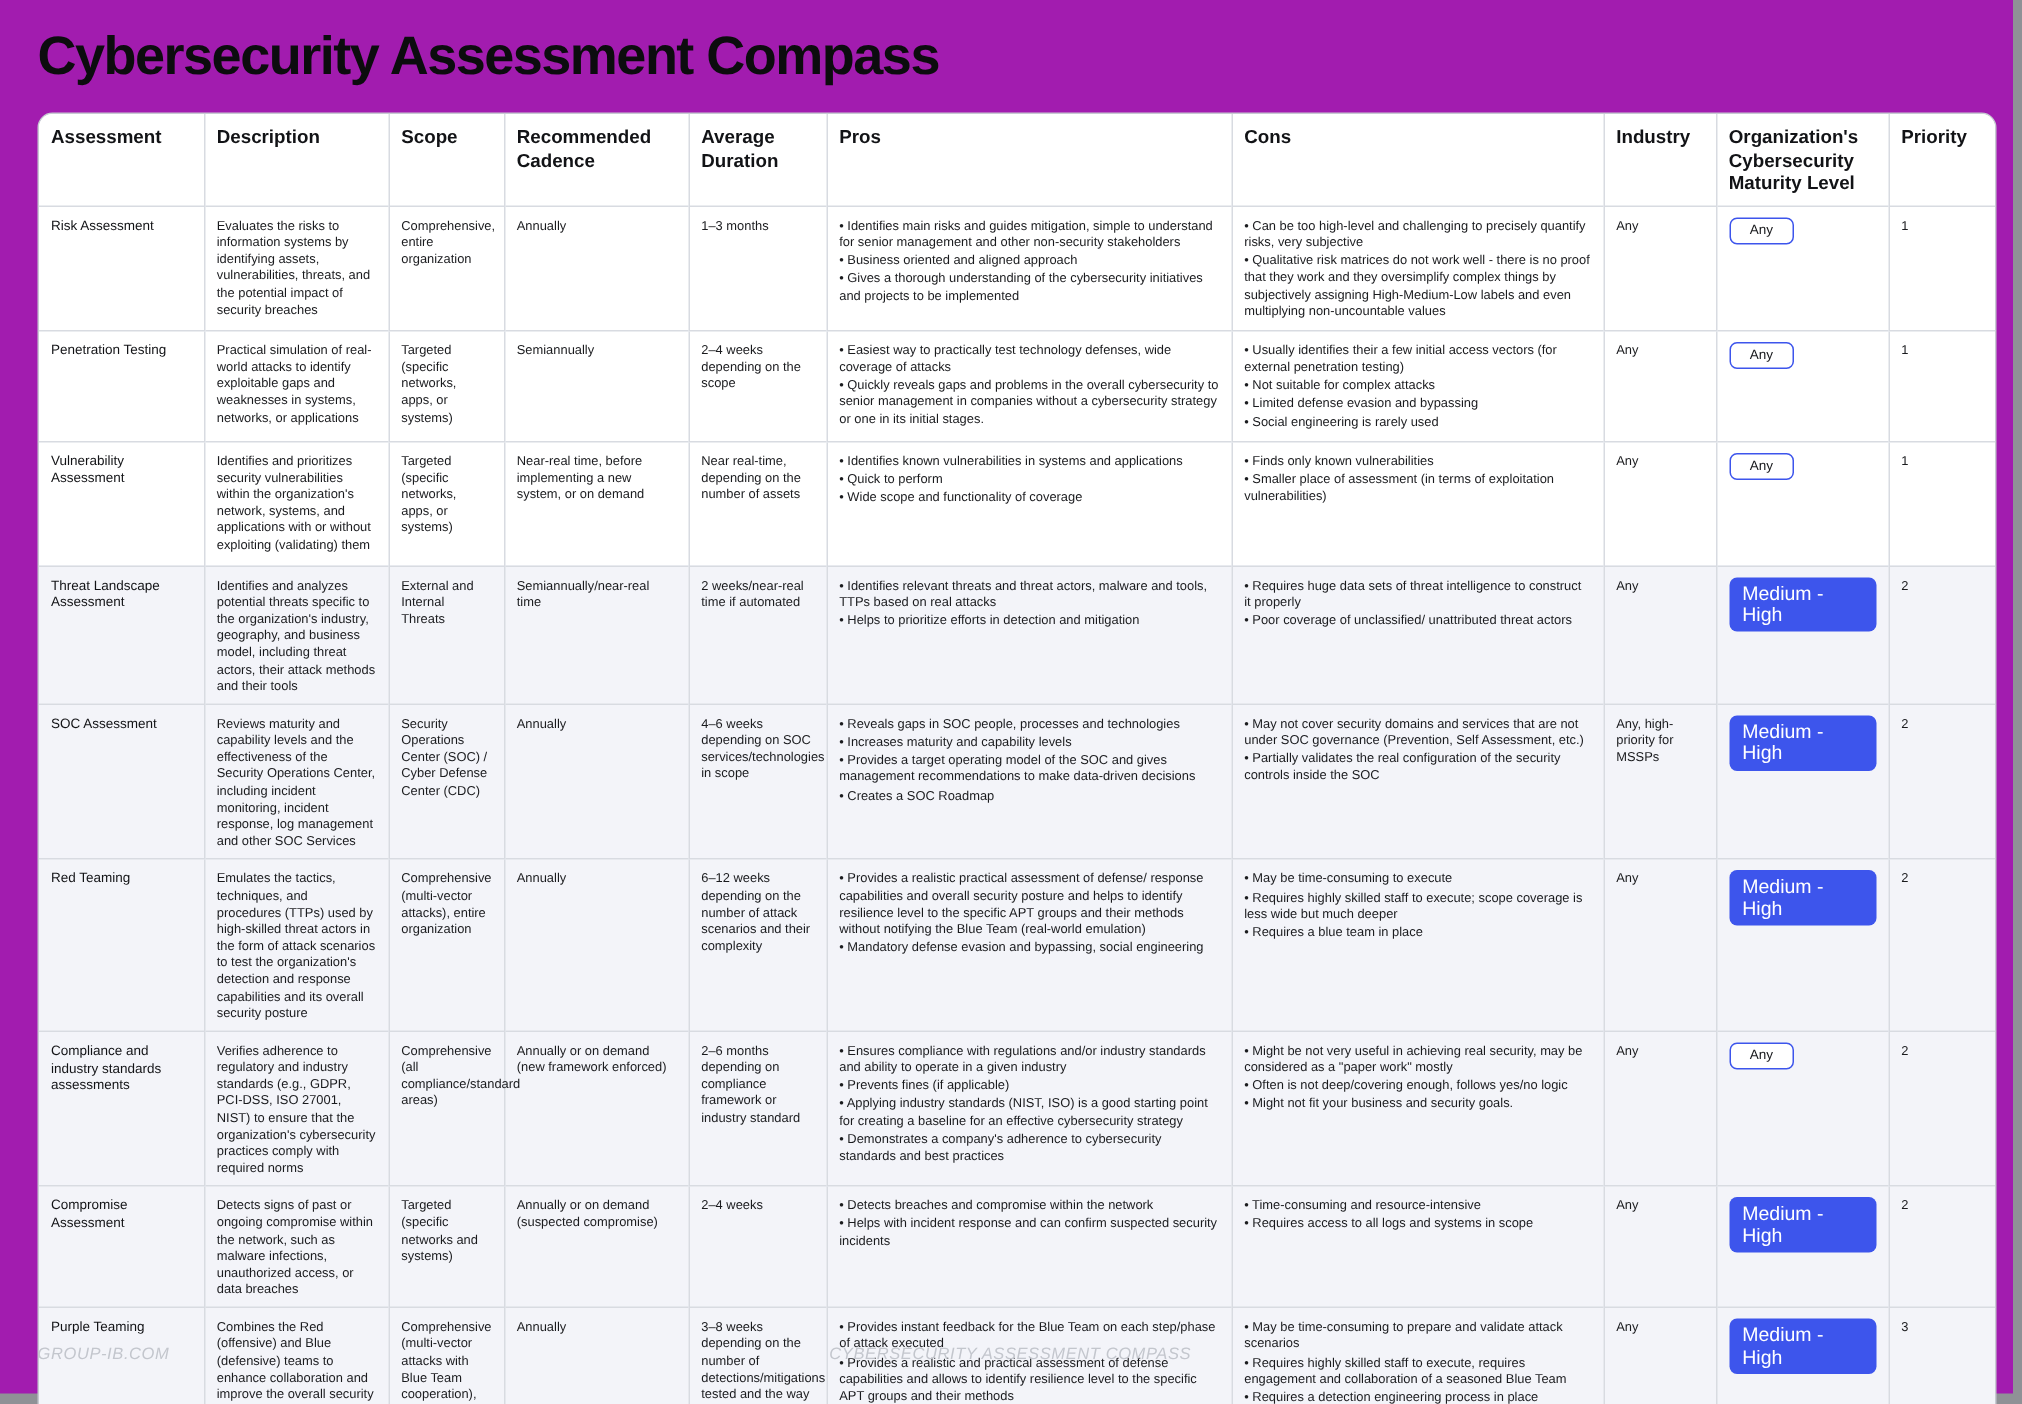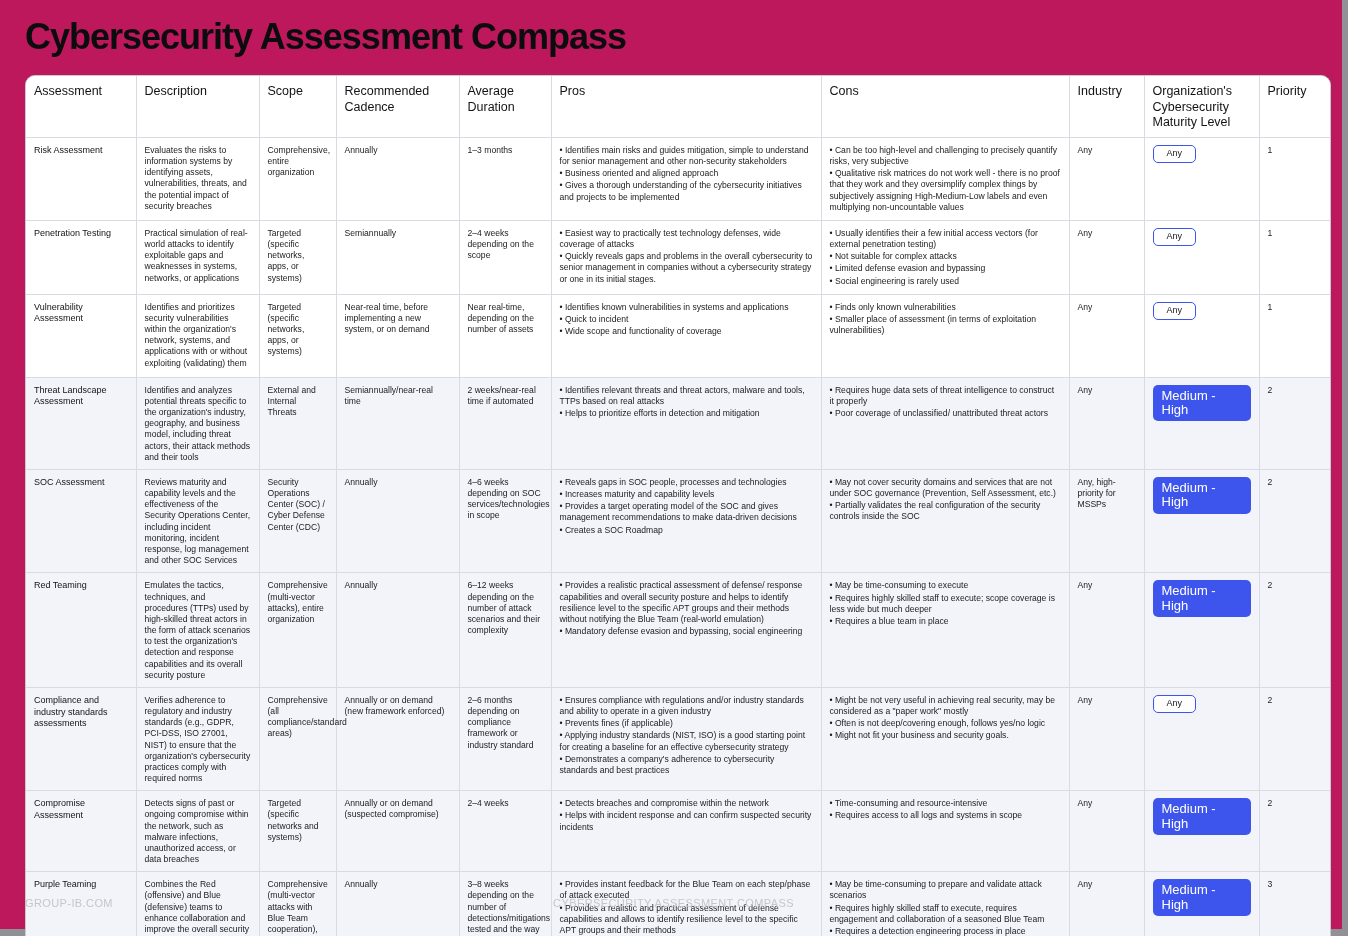--- a/index.html
+++ b/index.html
@@ -6,34 +6,34 @@
   html,body { margin:0; padding:0; }
   body {
     background:#8f9196;
     font-family:"Liberation Sans", sans-serif;
     width:1348px; height:936px; overflow:hidden;
   }
   .viewport { width:1348px; height:936px; background:#8f9196; position:relative; }
   .page {
     position:absolute; left:0; top:0;
     width:1342px; height:929px;
-    background:#be185d;
+    background:#a21caf;
   }
   .page-title {
     position:absolute; left:25px; top:16px;
     font-size:36px; font-weight:600; letter-spacing:-1px; color:#0c0c0e;
   }
   .table-wrap {
     position:absolute; left:25px; top:75px; width:1306px;
     border:1px solid #c7cad2; border-radius:10px; overflow:hidden;
     background:#fff;
   }
   table { border-collapse:collapse; table-layout:fixed; width:100%; }
   th {
-    font-size:12.5px; font-weight:400; color:#121316; text-align:left;
+    font-size:12.5px; font-weight:700; color:#121316; text-align:left;
     vertical-align:top; padding:8px 8px 6px 8px; height:57px;
     background:#ffffff; line-height:1.25;
   }
   td {
     font-size:8.6px; line-height:1.3; color:#1a1b1e;
     vertical-align:top; padding:7px 8px 6px 8px;
   }
   th + th, td + td { border-left:1px solid #d8dbe1; }
   tbody tr td { border-top:1px solid #d8dbe1; }
   tr.tinted td { background:#f3f4f9; }
@@ -44,21 +44,21 @@
     border-radius:5px; background:#ffffff; color:#16171a; font-size:9px;
     line-height:1.1;
   }
   .badge-filled {
     display:inline-block; padding:4px 9px; border-radius:5px;
     background:#3d55ec; color:#ffffff; font-size:13px; line-height:1.1;
   }
   .footer {
     position:absolute; left:25px; top:897px; width:1297px;
     display:grid; grid-template-columns:1fr auto 1fr; align-items:center;
-    font-size:11px; letter-spacing:0.4px; color:#c3c6cd;
+    font-size:11px; letter-spacing:0.4px; color:#c3c6cd;font-style:italic;
   }
   .footer .center { text-align:center; }
   .footer .right { text-align:right; }
 </style>
 </head>
 <body>
 
 <div class="viewport">
   <div class="page">
 
@@ -133,21 +133,21 @@
               <td>1</td>
             </tr>
             <tr style="height: 83px;">
               <td class="cell-assessment">Vulnerability Assessment</td>
               <td>Identifies and prioritizes security vulnerabilities within the organization's network, systems, and applications with or without exploiting (validating) them</td>
               <td>Targeted (specific networks, apps, or systems)</td>
               <td>Near-real time, before implementing a new system, or on demand</td>
               <td>Near real-time, depending on the number of assets</td>
               <td>
                 <div class="bullet">• Identifies known vulnerabilities in systems and applications</div>
-                <div class="bullet">• Quick to incident</div>
+                <div class="bullet">• Quick to perform</div>
                 <div class="bullet">• Wide scope and functionality of coverage</div>
               </td>
               <td>
                 <div class="bullet">• Finds only known vulnerabilities</div>
                 <div class="bullet">• Smaller place of assessment (in terms of exploitation vulnerabilities)</div>
               </td>
               <td>Any</td>
               <td><span class="badge-outline">Any</span></td>
               <td>1</td>
             </tr>

